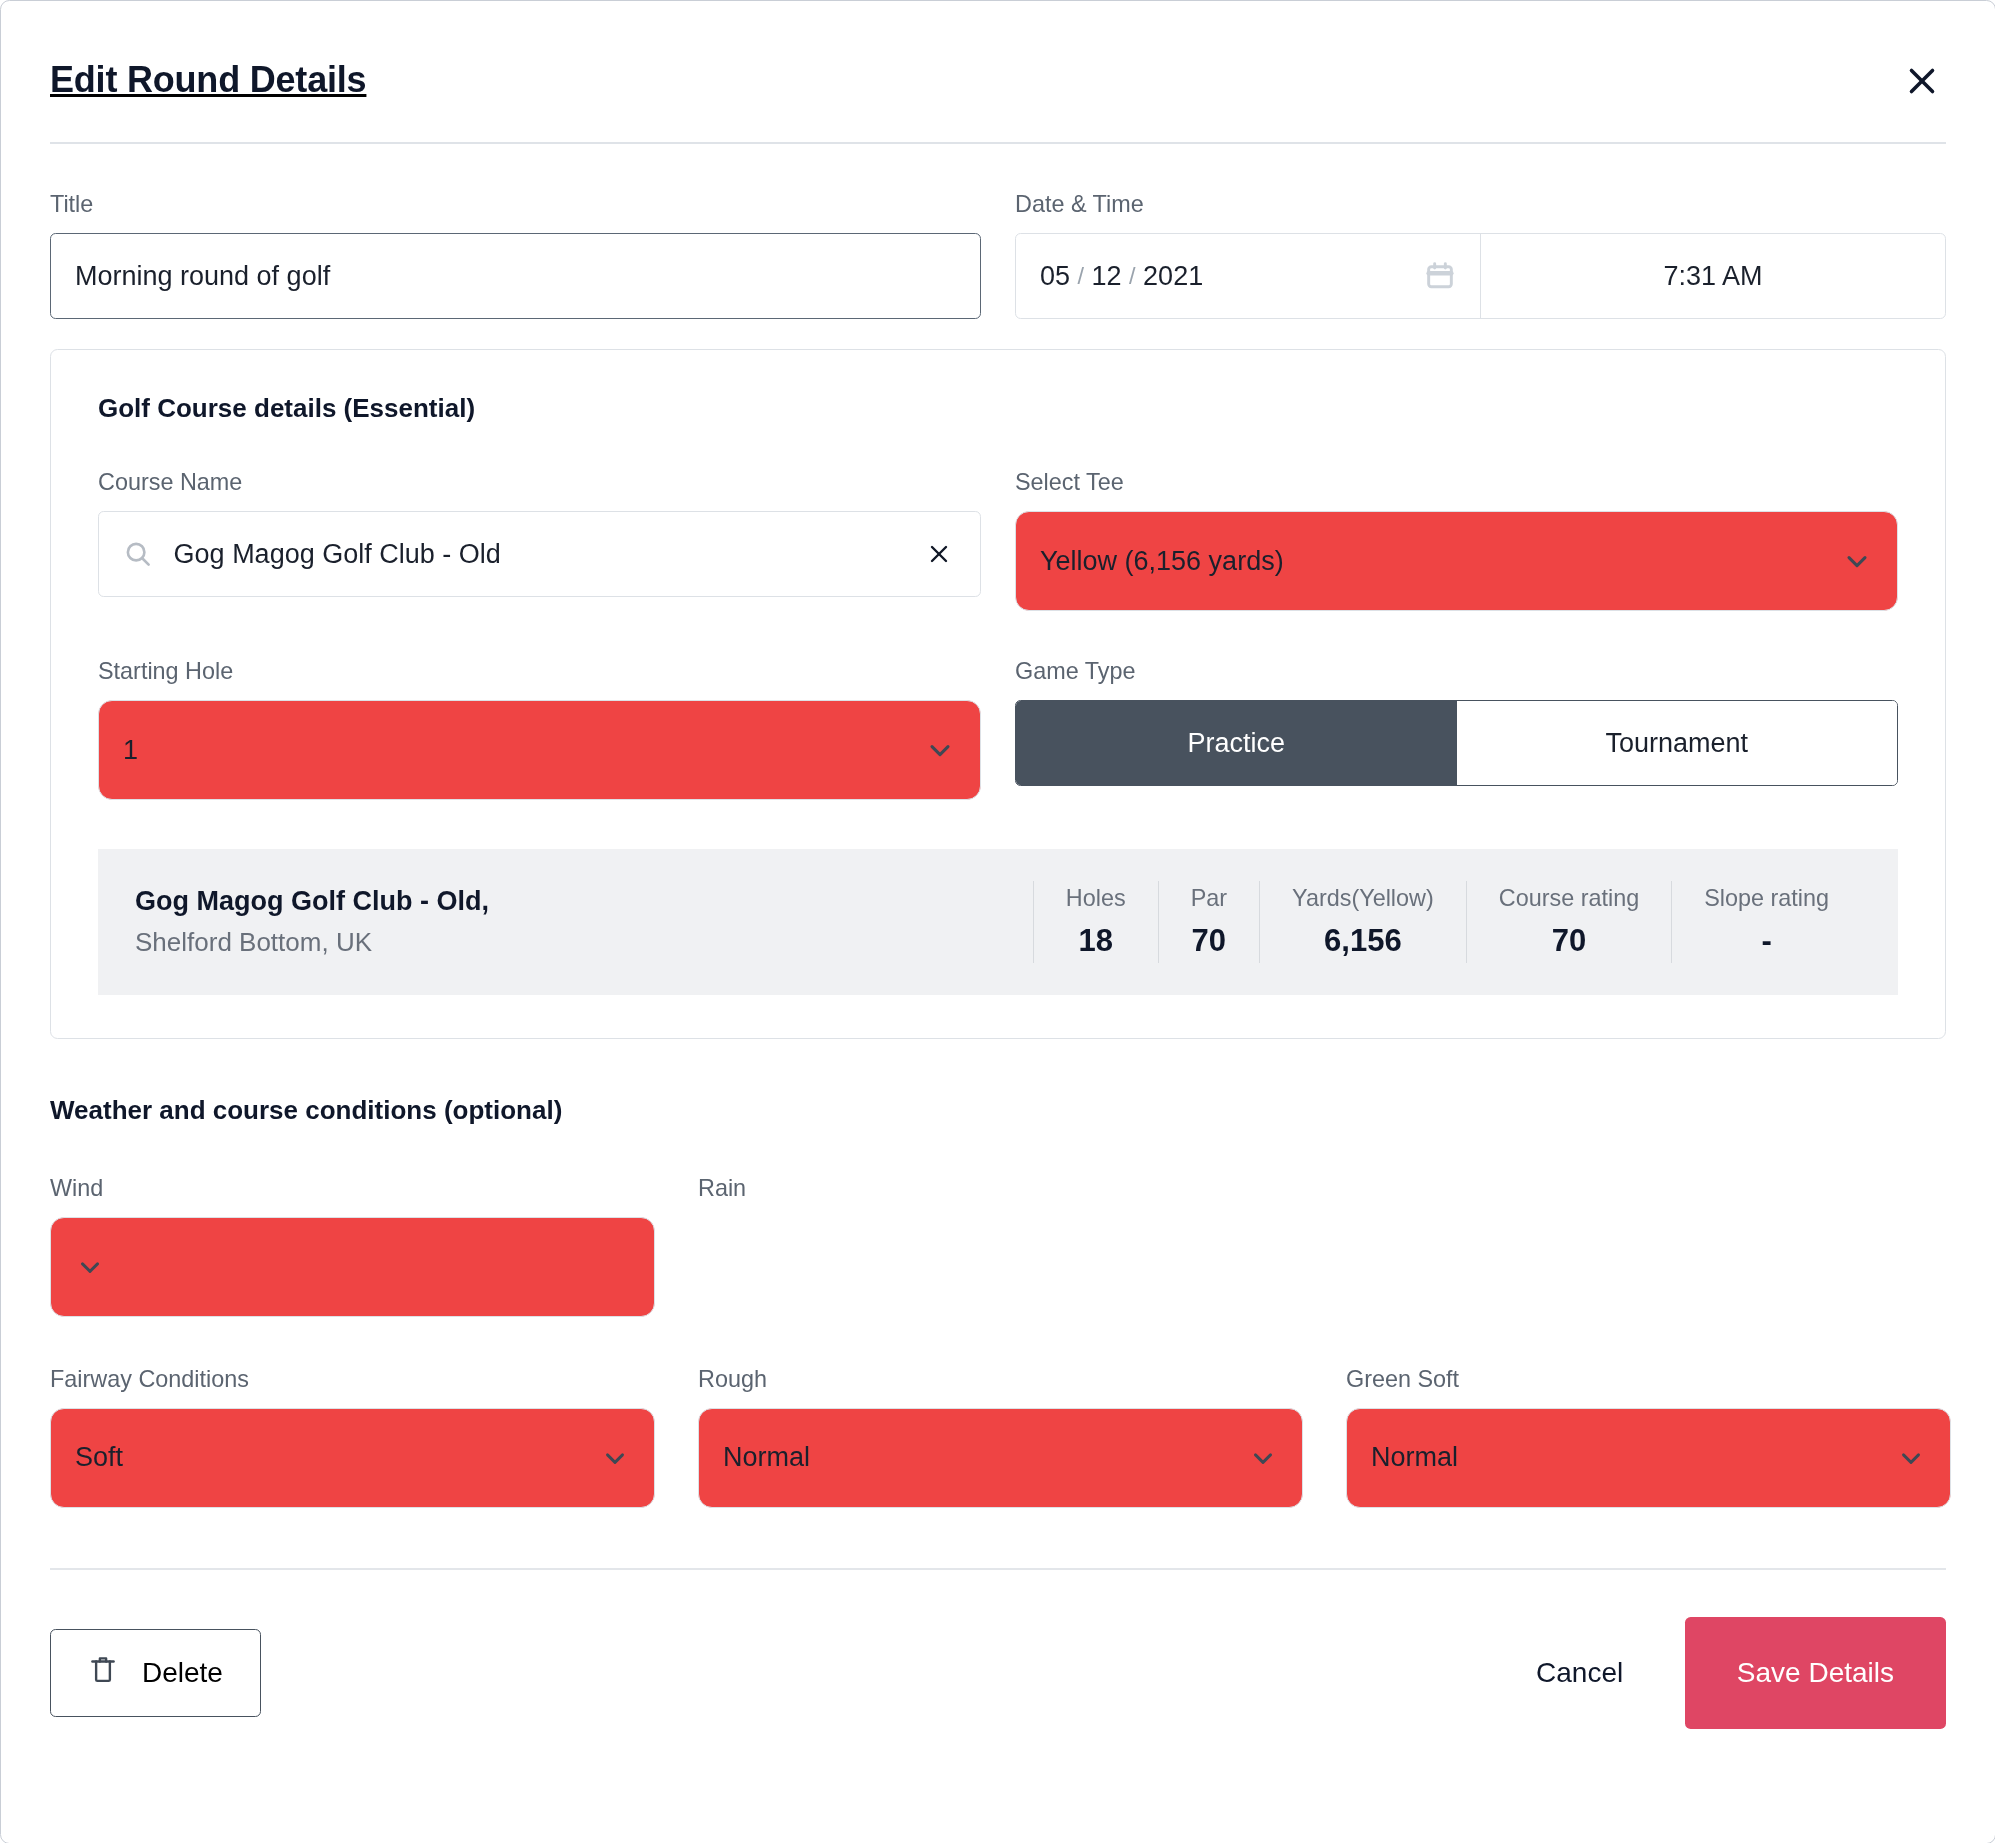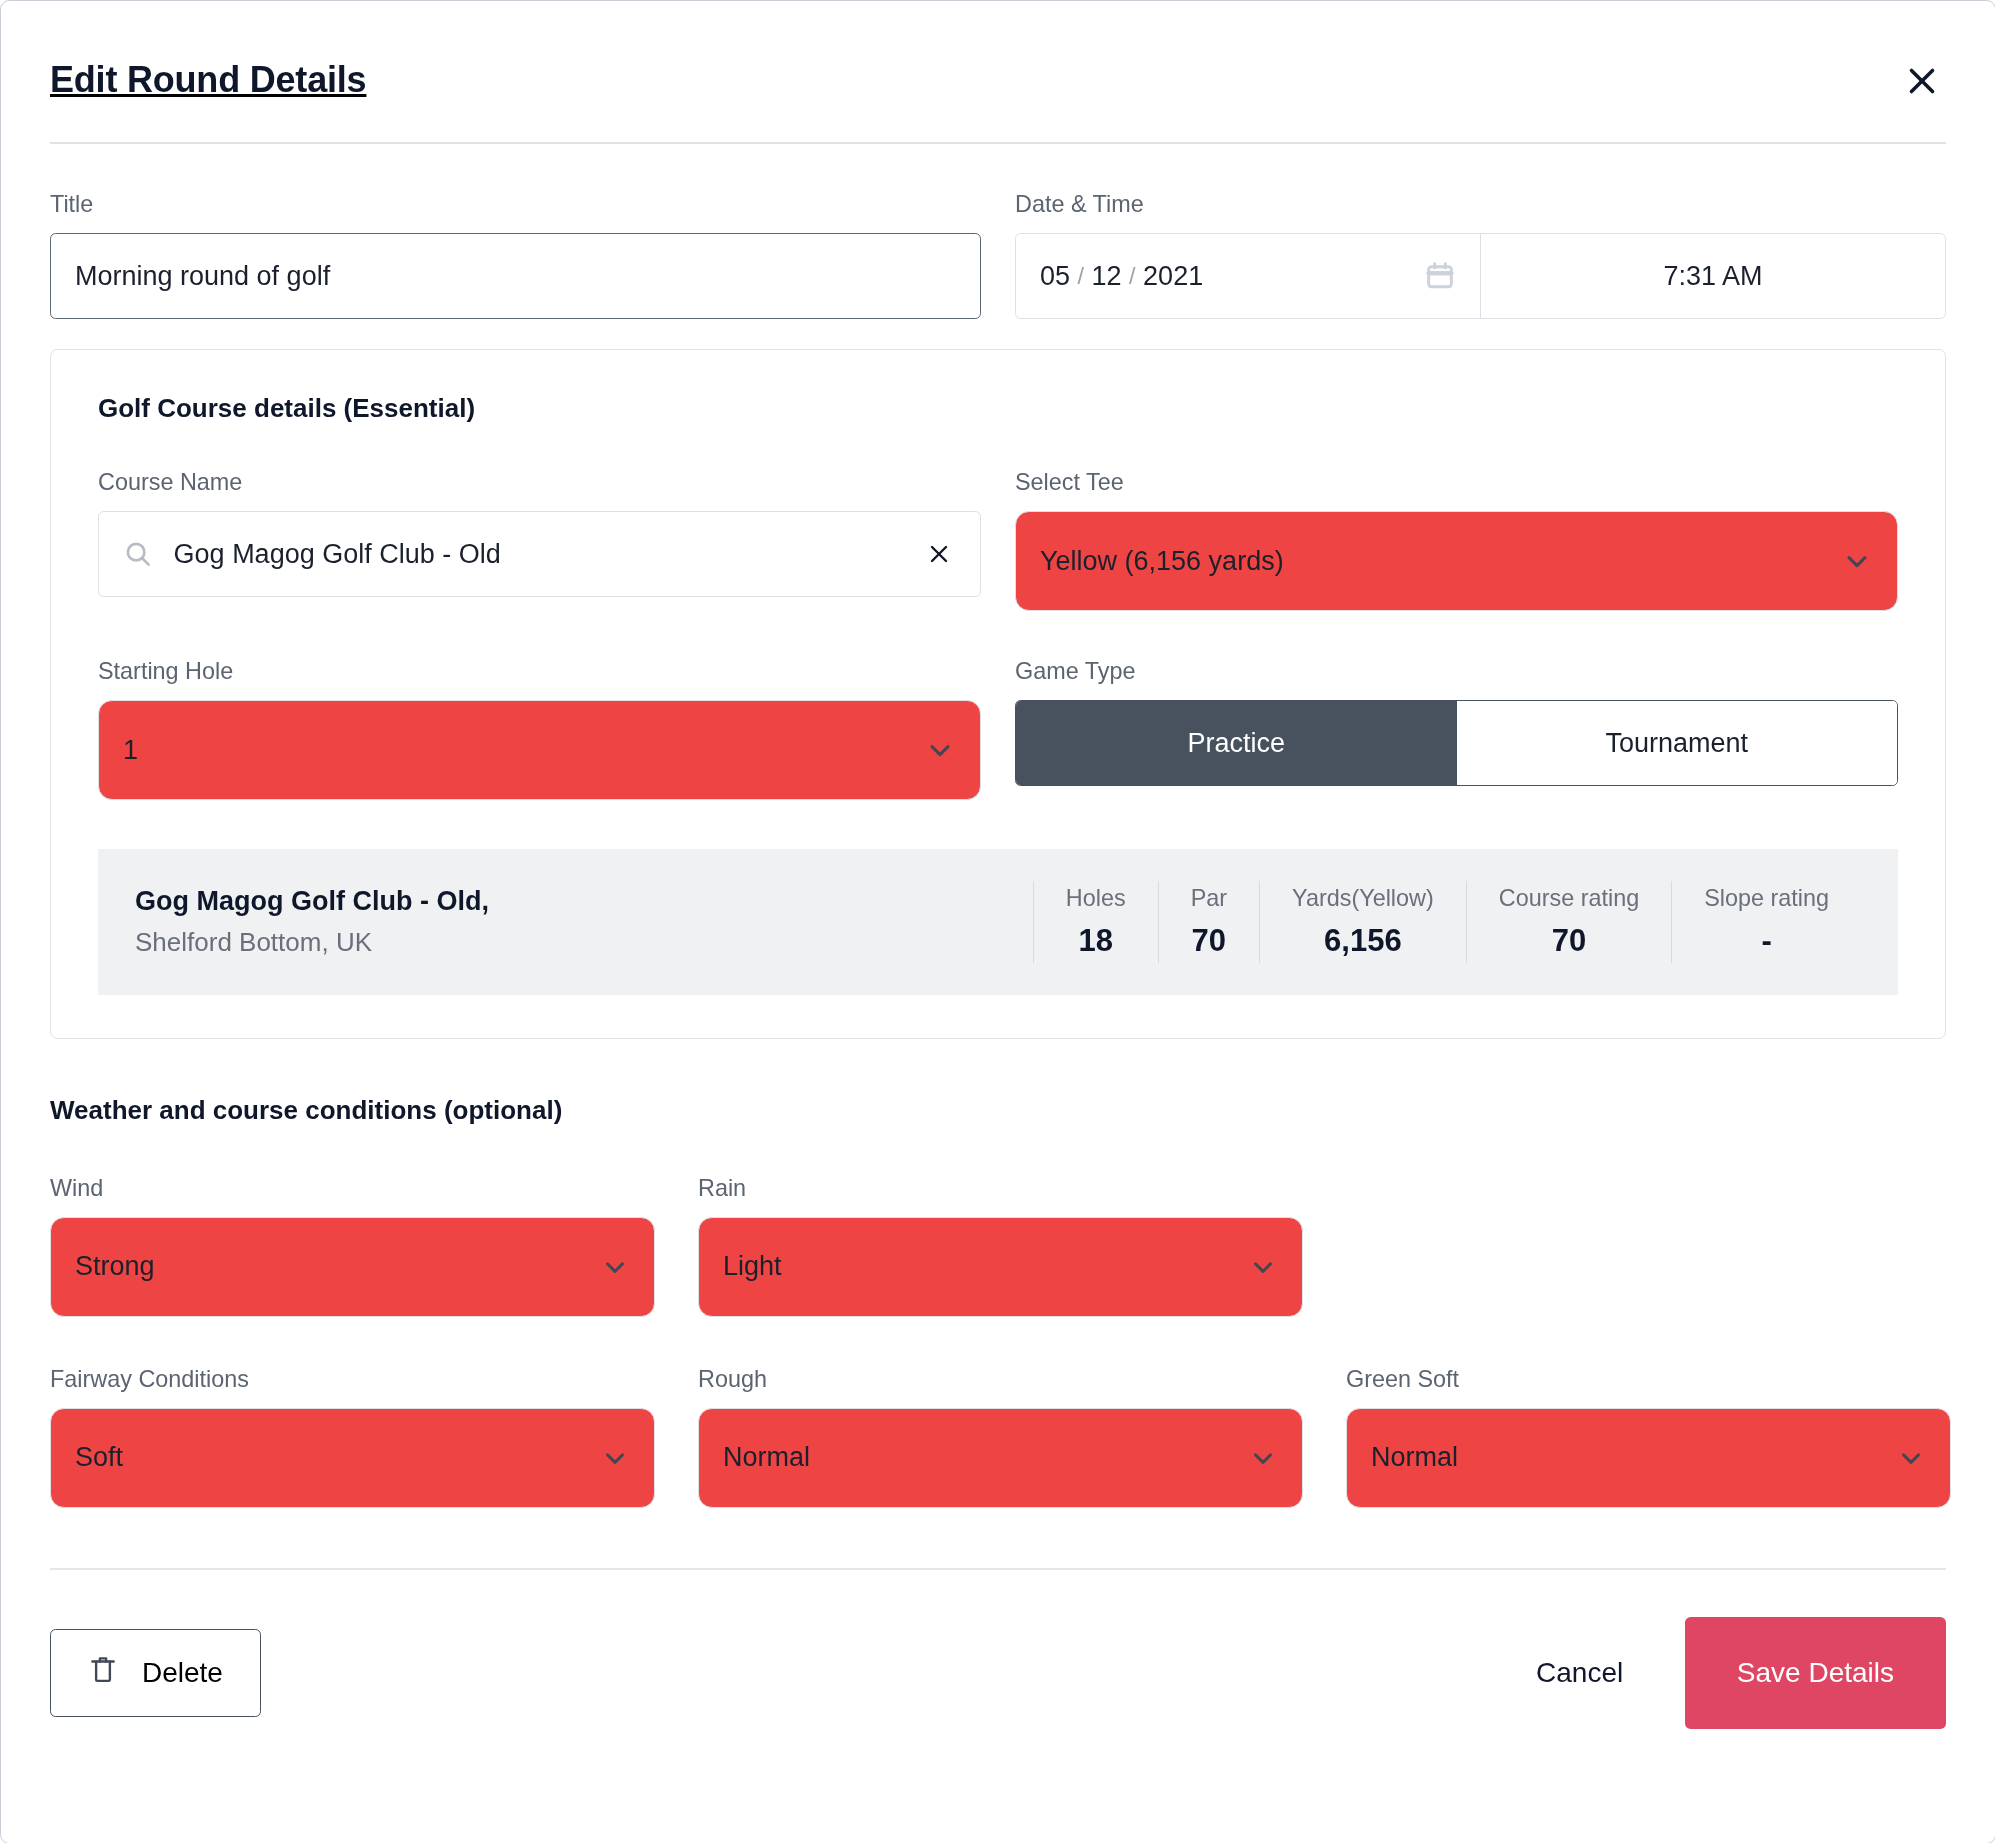--- a/index.html
+++ b/index.html
@@ -455,39 +455,30 @@
         </div>
       </div>
     </div>
 
     <div class="section-heading">Weather and course conditions (optional)</div>
 
     <div class="row-3">
       <div class="col-third">
         <label class="field-label">Wind</label>
         <div class="select-box">
-          <span class="select-value">Strong</span>
           <span class="chev">
             <svg width="30" height="30" viewBox="0 0 24 24" fill="none" stroke="#3f4854" stroke-width="2.3" stroke-linecap="round" stroke-linejoin="round">
               <polyline points="6,9.5 12,15.5 18,9.5"></polyline>
             </svg>
           </span>
         </div>
       </div>
 
       <div class="col-third">
         <label class="field-label">Rain</label>
-        <div class="select-box">
-          <span class="select-value">Light</span>
-          <span class="chev">
-            <svg width="30" height="30" viewBox="0 0 24 24" fill="none" stroke="#3f4854" stroke-width="2.3" stroke-linecap="round" stroke-linejoin="round">
-              <polyline points="6,9.5 12,15.5 18,9.5"></polyline>
-            </svg>
-          </span>
-        </div>
       </div>
 
       <div class="col-third"></div>
     </div>
 
     <div class="row-3">
       <div class="col-third">
         <label class="field-label">Fairway Conditions</label>
         <div class="select-box">
           <span class="select-value">Soft</span>

